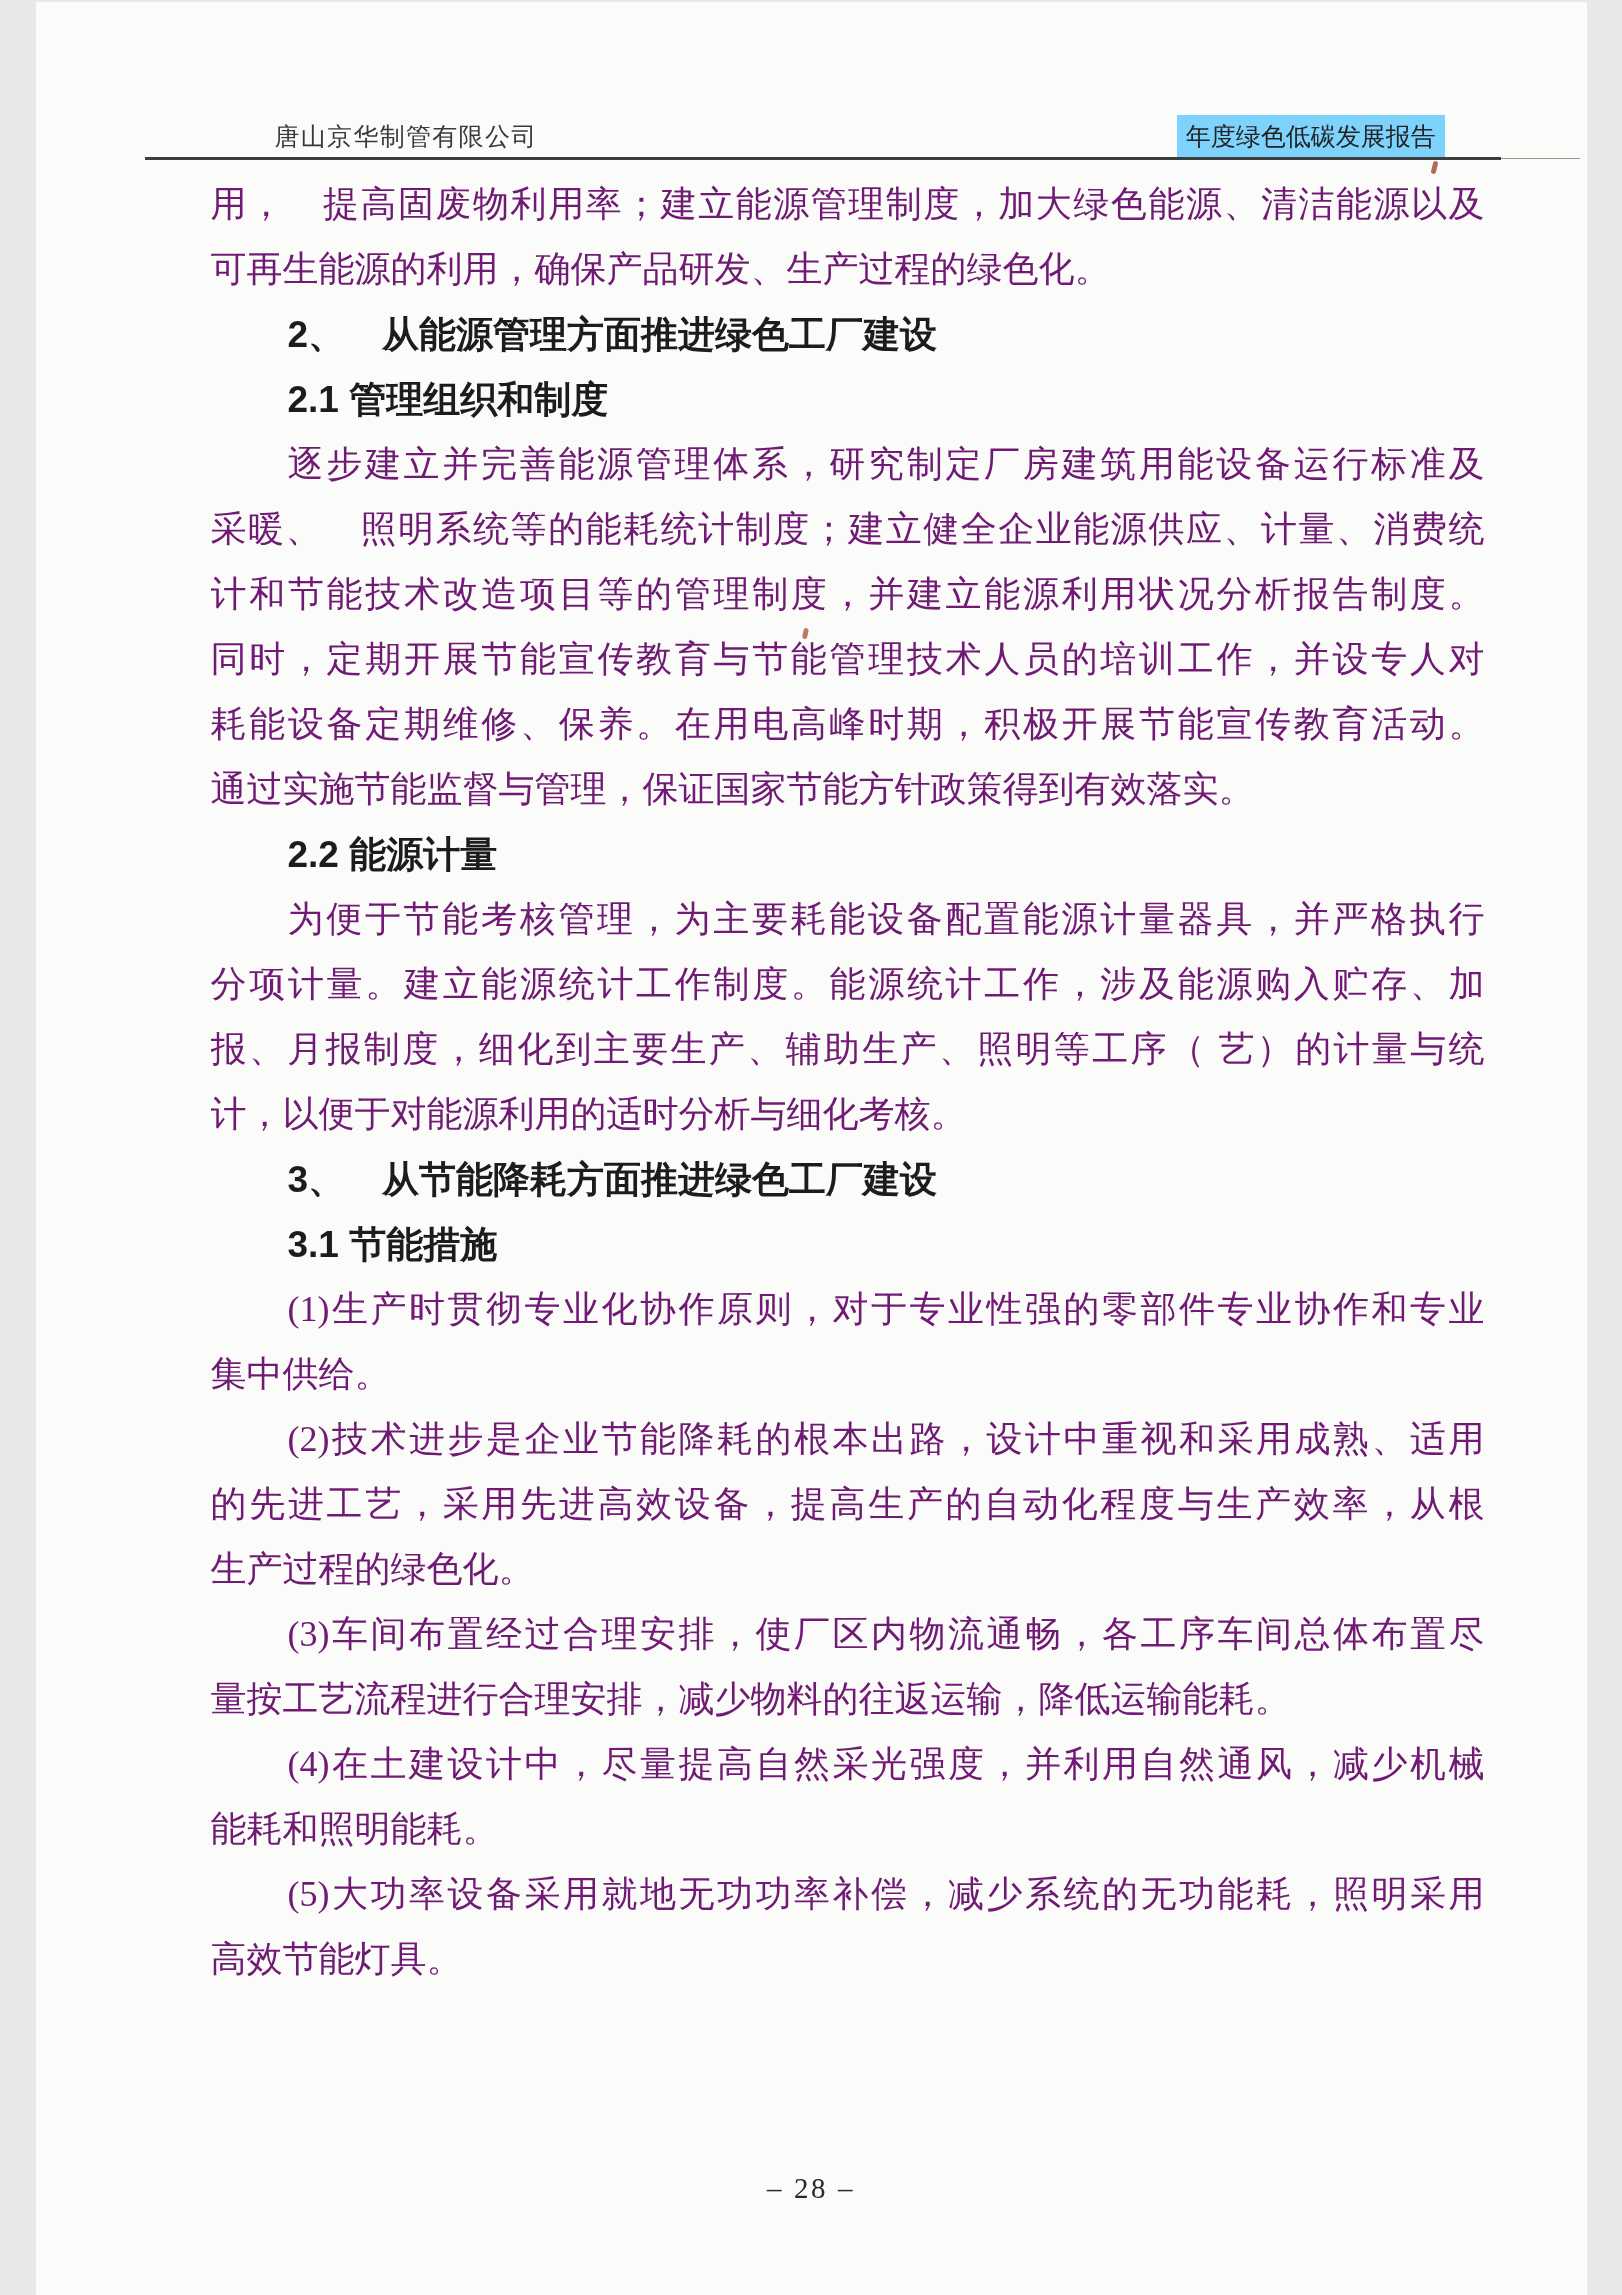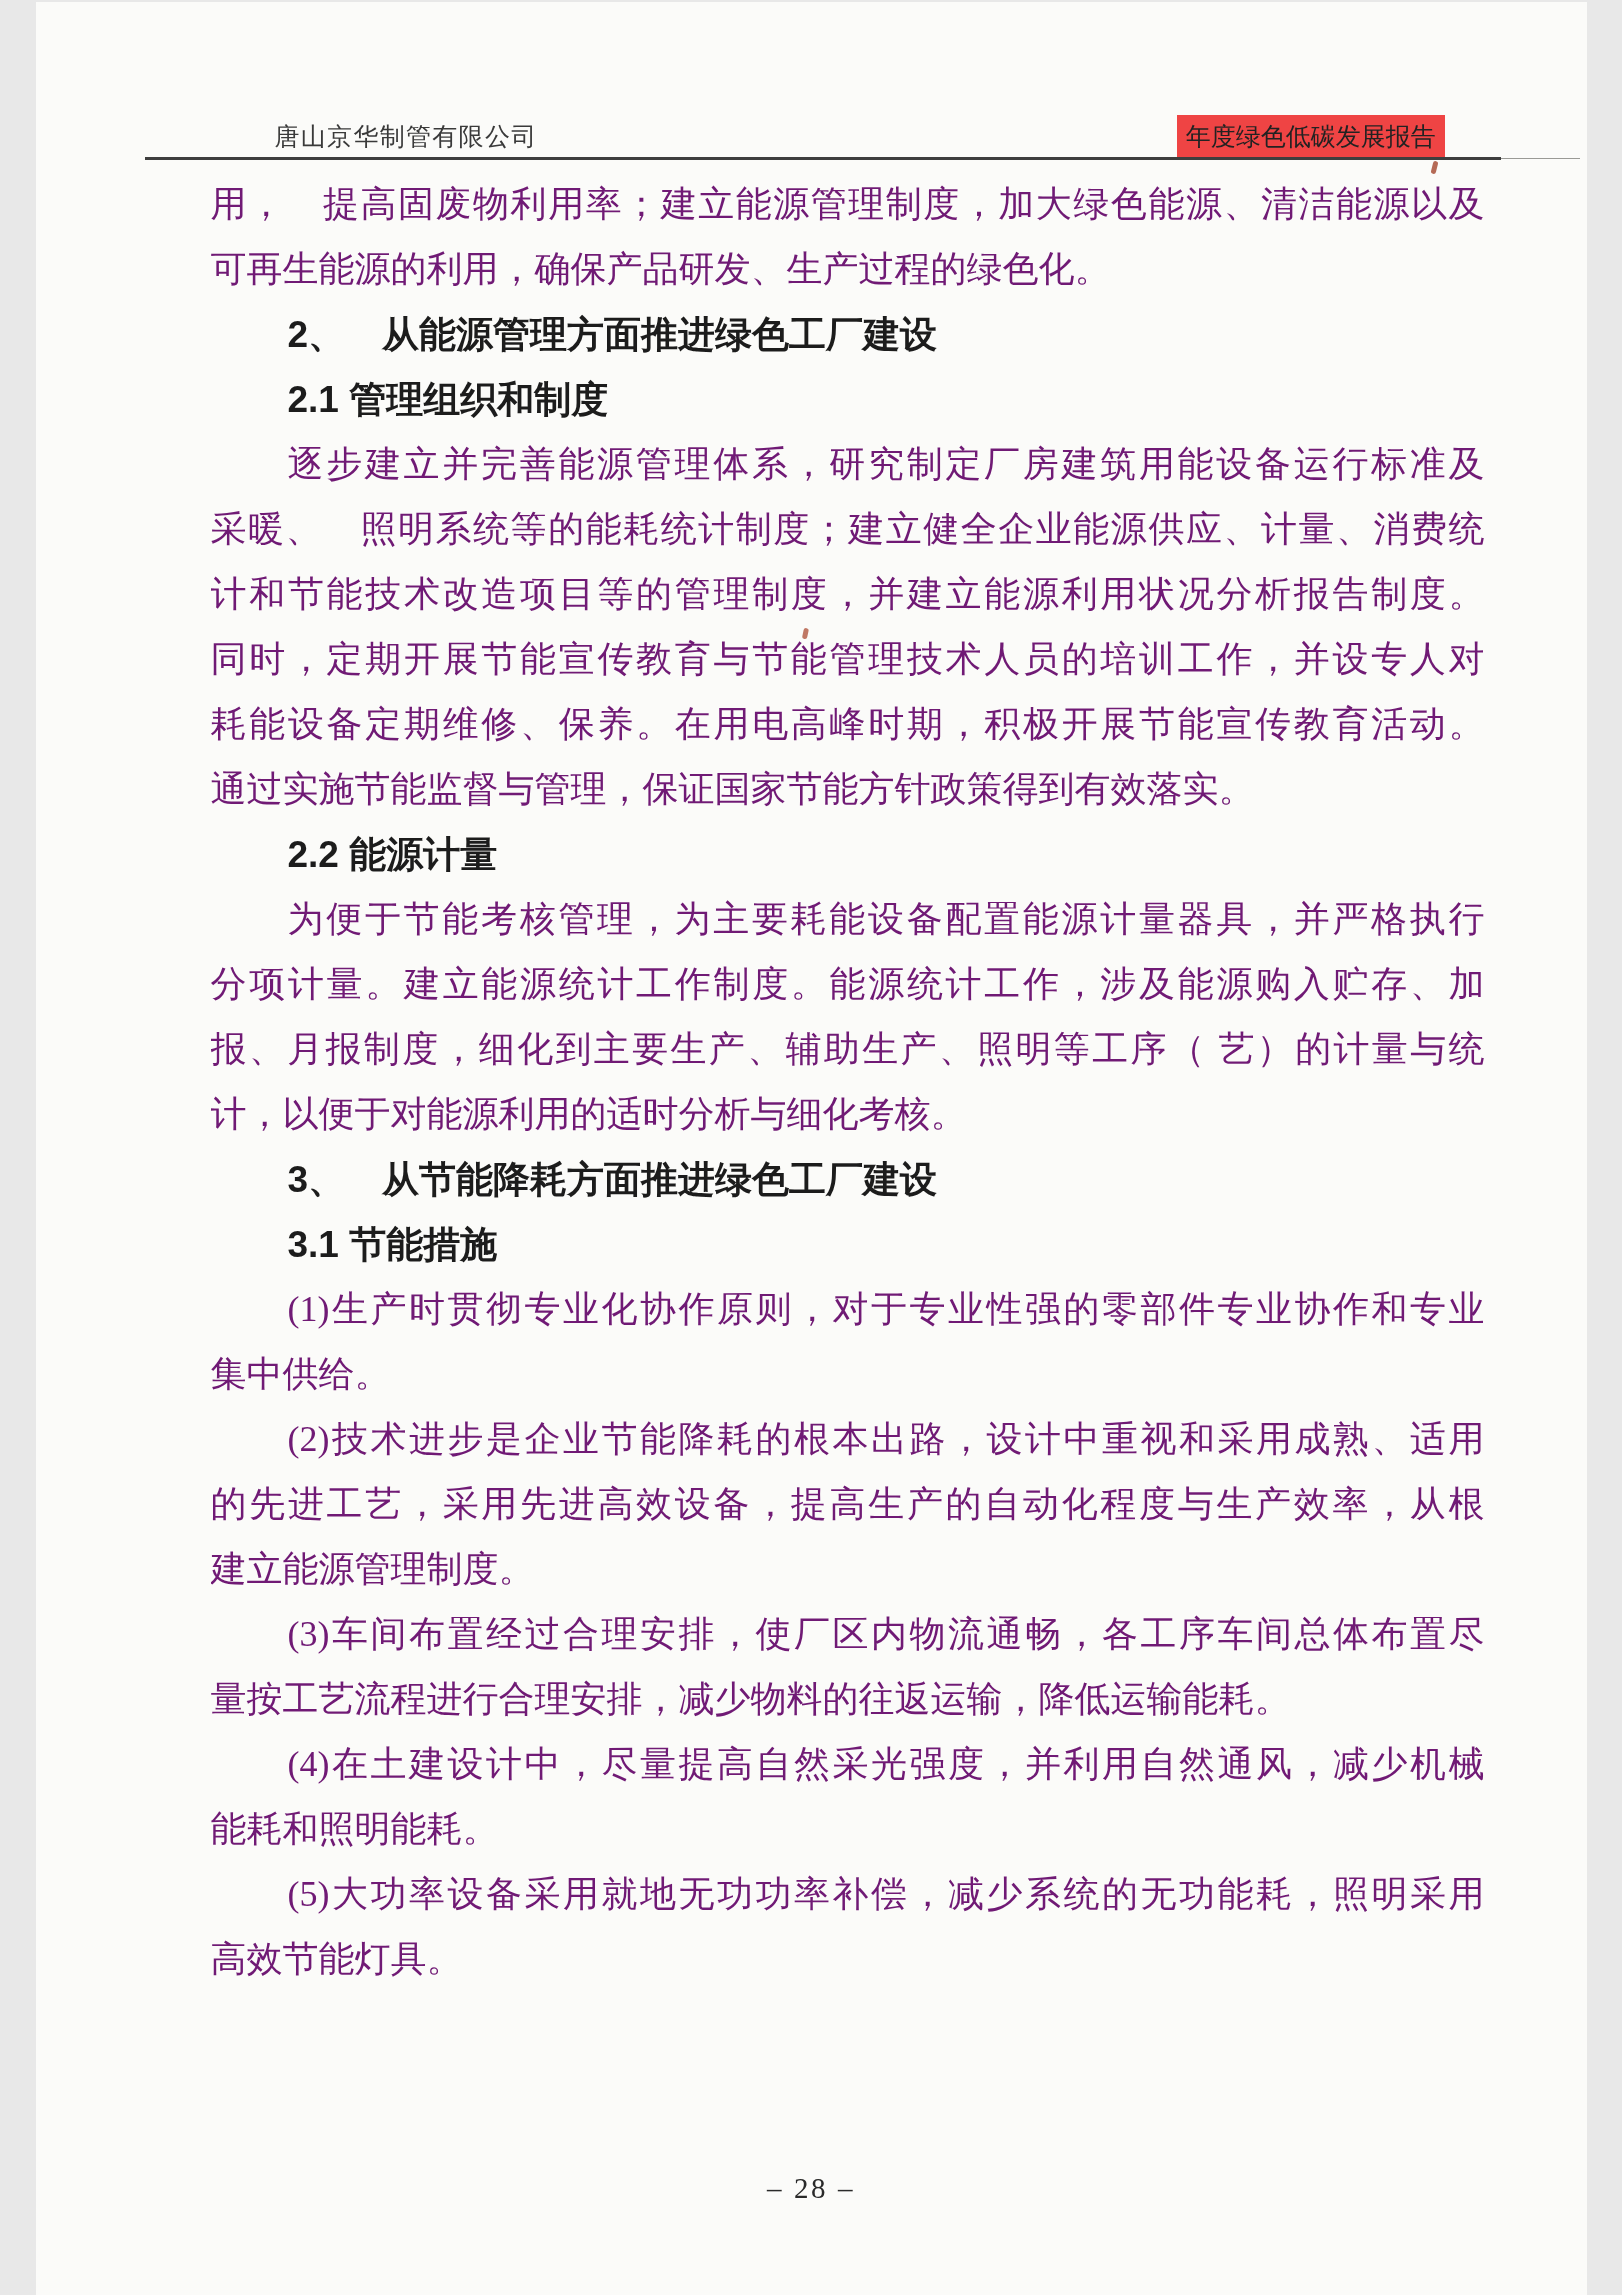--- a/index.html
+++ b/index.html
@@ -103,21 +103,21 @@
     background: #b25840; transform: rotate(12deg); opacity: .8;
   }
 </style>
 </head>
 <body>
 
 <div class="page">
 
   <div class="header-left">唐山京华制管有限公司</div>
 
-  <div class="header-right" style="background-color: #ef4444;">年度绿色低碳发展报告</div>
+  <div class="header-right" style="background-color: #7dd3fc;">年度绿色低碳发展报告</div>
 
   <div class="header-rule"></div>
   <div class="header-rule-ext"></div>
 
   <div class="artifact artifact-1"></div>
   <div class="artifact artifact-2"></div>
 
   <div class="doc-body">
       <div class="line justify">用，　提高固废物利用率；建立能源管理制度，加大绿色能源、清洁能源以及</div>
       <div class="line">可再生能源的利用，确保产品研发、生产过程的绿色化。</div>
@@ -133,21 +133,21 @@
       <div class="line indent justify">为便于节能考核管理，为主要耗能设备配置能源计量器具，并严格执行</div>
       <div class="line justify">分项计量。建立能源统计工作制度。能源统计工作，涉及能源购入贮存、加</div>
       <div class="line justify">报、月报制度，细化到主要生产、辅助生产、照明等工序（ 艺）的计量与统</div>
       <div class="line">计，以便于对能源利用的适时分析与细化考核。</div>
       <div class="line indent bold">3、　从节能降耗方面推进绿色工厂建设</div>
       <div class="line indent bold">3.1 节能措施</div>
       <div class="line indent justify">(1)生产时贯彻专业化协作原则，对于专业性强的零部件专业协作和专业</div>
       <div class="line">集中供给。</div>
       <div class="line indent justify">(2)技术进步是企业节能降耗的根本出路，设计中重视和采用成熟、适用</div>
       <div class="line justify">的先进工艺，采用先进高效设备，提高生产的自动化程度与生产效率，从根</div>
-      <div class="line">建立能源管理制度。</div>
+      <div class="line">生产过程的绿色化。</div>
       <div class="line indent justify">(3)车间布置经过合理安排，使厂区内物流通畅，各工序车间总体布置尽</div>
       <div class="line">量按工艺流程进行合理安排，减少物料的往返运输，降低运输能耗。</div>
       <div class="line indent justify">(4)在土建设计中，尽量提高自然采光强度，并利用自然通风，减少机械</div>
       <div class="line">能耗和照明能耗。</div>
       <div class="line indent justify">(5)大功率设备采用就地无功功率补偿，减少系统的无功能耗，照明采用</div>
       <div class="line">高效节能灯具。</div>
     </div>
 
   <div class="footer">– 28 –</div>
 

